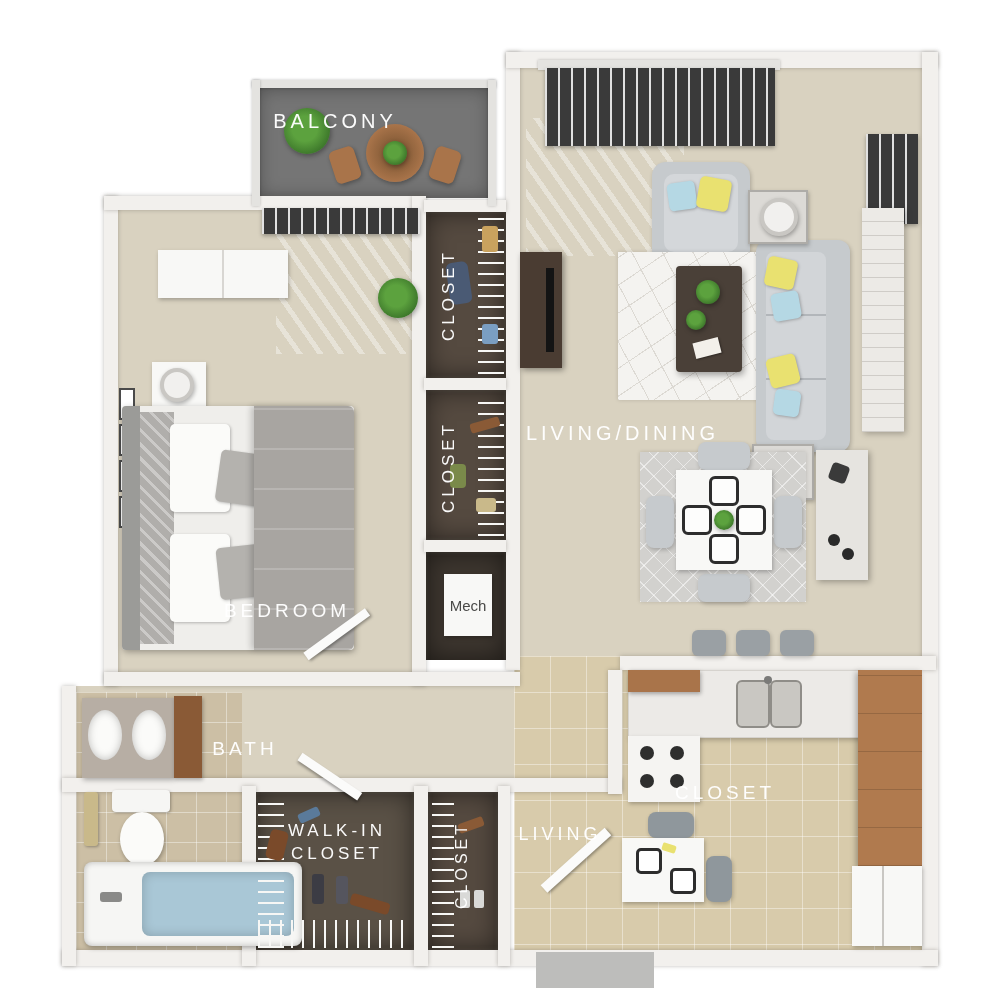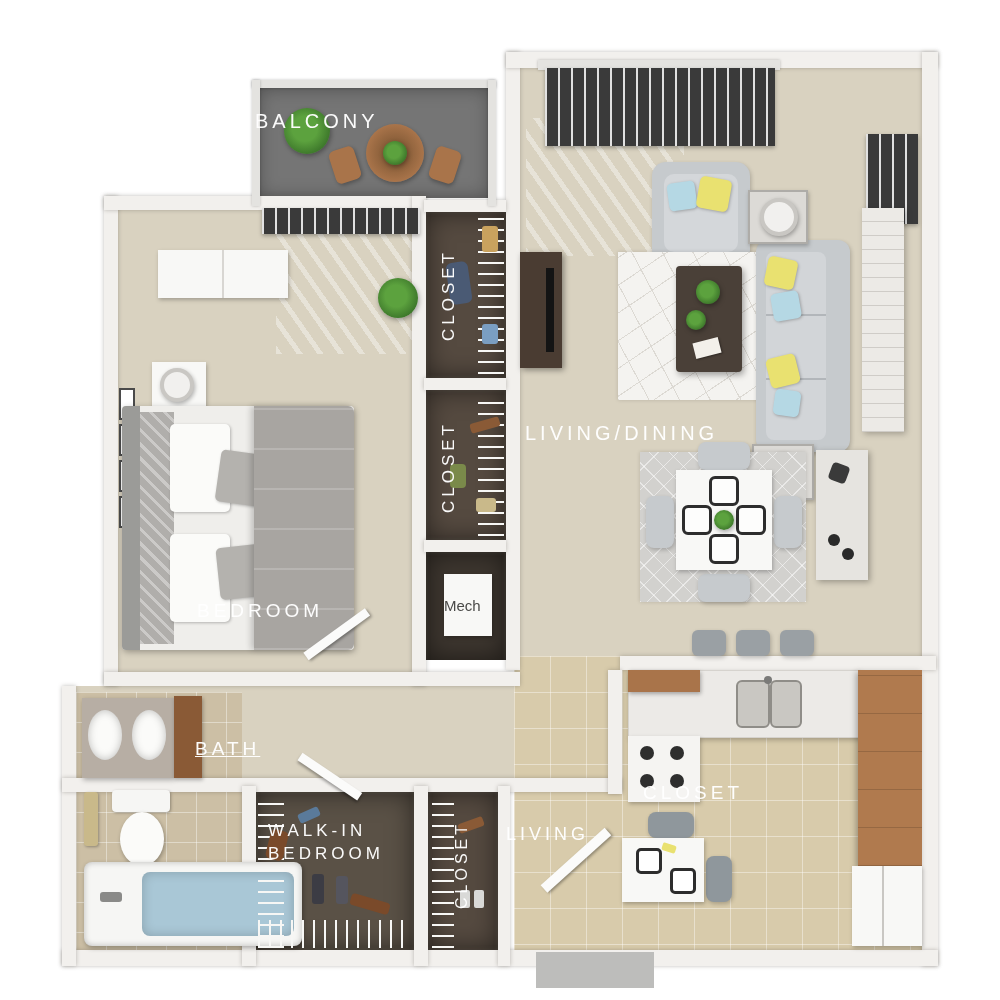--- a/index.html
+++ b/index.html
@@ -3,21 +3,21 @@
 <meta charset="utf-8">
 <style>
   html,body{margin:0;padding:0;background:#ffffff;}
   #plan{position:relative;width:1000px;height:1000px;background:#ffffff;overflow:hidden;
         font-family:"Liberation Sans",sans-serif;}
   .abs{position:absolute;}
   .floor{position:absolute;}
   .wall{position:absolute;background:#f2f0ed;box-shadow:0 0 4px rgba(95,90,82,.4);}
   .rail{position:absolute;background:#e4e3e0;box-shadow:0 0 3px rgba(0,0,0,.25);}
   .lbl{position:absolute;color:rgba(255,255,255,.97);font-size:19px;letter-spacing:4px;
-       font-weight:400;line-height:1.35;}
+       text-align:center;font-weight:400;line-height:1.35;}
   .vlbl{position:absolute;color:rgba(255,255,255,.97);font-size:17px;letter-spacing:4px;
         text-align:center;transform:rotate(-90deg);font-weight:400;}
   .carpet{background:#d9d2c0;}
   .tile{background-color:#d8cbab;
         background-image:linear-gradient(rgba(255,255,255,.4) 1px,transparent 1px),
                          linear-gradient(90deg,rgba(255,255,255,.4) 1px,transparent 1px);
         background-size:36px 36px;}
   .bathtile{background-color:#ccbfa5;
         background-image:linear-gradient(rgba(255,255,255,.4) 1px,transparent 1px),
                          linear-gradient(90deg,rgba(255,255,255,.4) 1px,transparent 1px);
@@ -264,19 +264,19 @@
   <div class="door" style="left:300px;top:752px;width:72px;height:9px;transform:rotate(34deg);"></div>
   <div class="abs" style="left:536px;top:952px;width:118px;height:36px;background:#bdbdbb;"></div>
   <div class="door" style="left:544px;top:884px;width:86px;height:10px;transform:rotate(-42deg);"></div>
 
   <div class="lbl" style="left:255px;top:108px;width:160px;font-size:20px;">BALCONY</div>
   <div class="vlbl" style="left:369px;top:285px;width:160px;height:20px;">CLOSET</div>
   <div class="vlbl" style="left:369px;top:457px;width:160px;height:20px;">CLOSET</div>
   <div class="lbl" style="left:525px;top:420px;width:195px;font-size:20px;">LIVING/DINING</div>
   <div class="lbl" style="left:197px;top:598px;width:180px;">BEDROOM</div>
   <div class="lbl" style="left:444px;top:596px;width:48px;color:#4a4a48;font-size:15px;letter-spacing:0;">Mech</div>
-  <div class="lbl" style="left:195px;top:736px;width:100px;text-decoration:underline;">BATH</div>
-  <div class="lbl" style="left:268px;top:820px;width:138px;font-size:17px;">WALK-IN BEDROOM</div>
+  <div class="lbl" style="left:195px;top:736px;width:100px;">BATH</div>
+  <div class="lbl" style="left:268px;top:820px;width:138px;font-size:17px;">WALK-IN CLOSET</div>
   <div class="vlbl" style="left:403px;top:855px;width:120px;height:20px;font-size:16px;">CLOSET</div>
   <div class="lbl" style="left:506px;top:822px;width:108px;font-size:18px;">LIVING</div>
   <div class="lbl" style="left:643px;top:780px;width:164px;">CLOSET</div>
 
 </div>
 
 </body></html>

